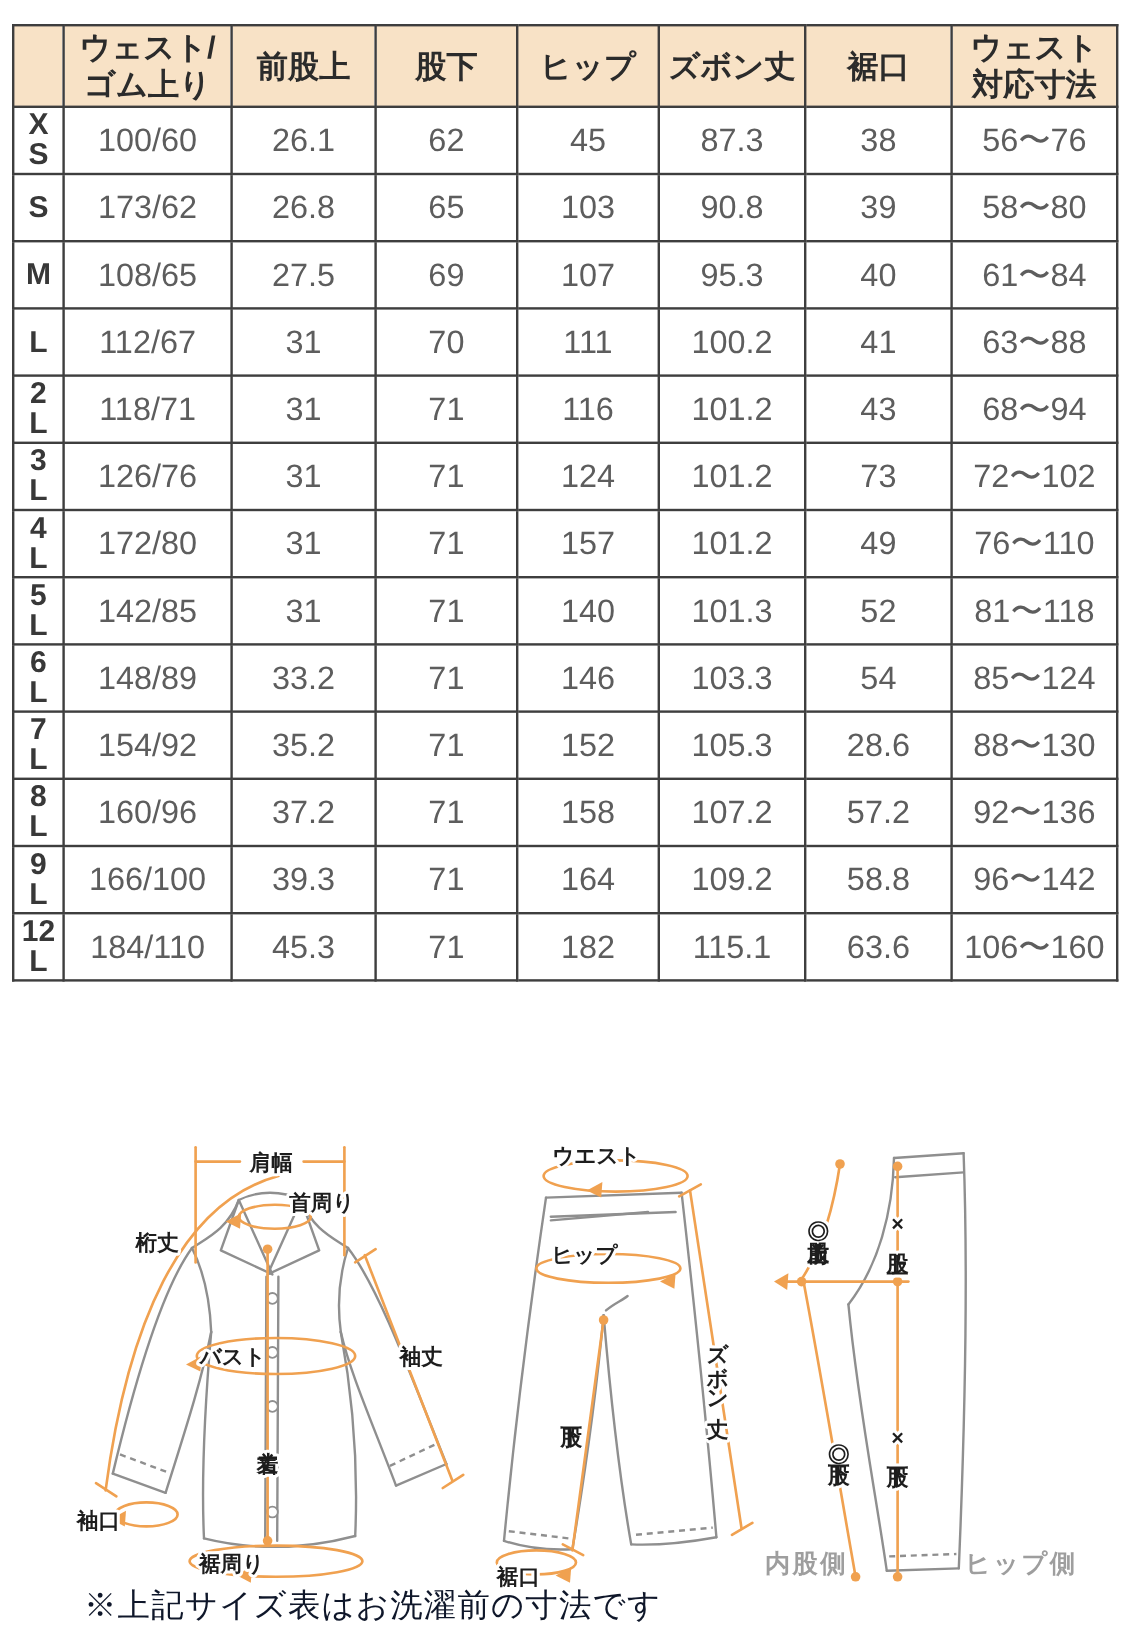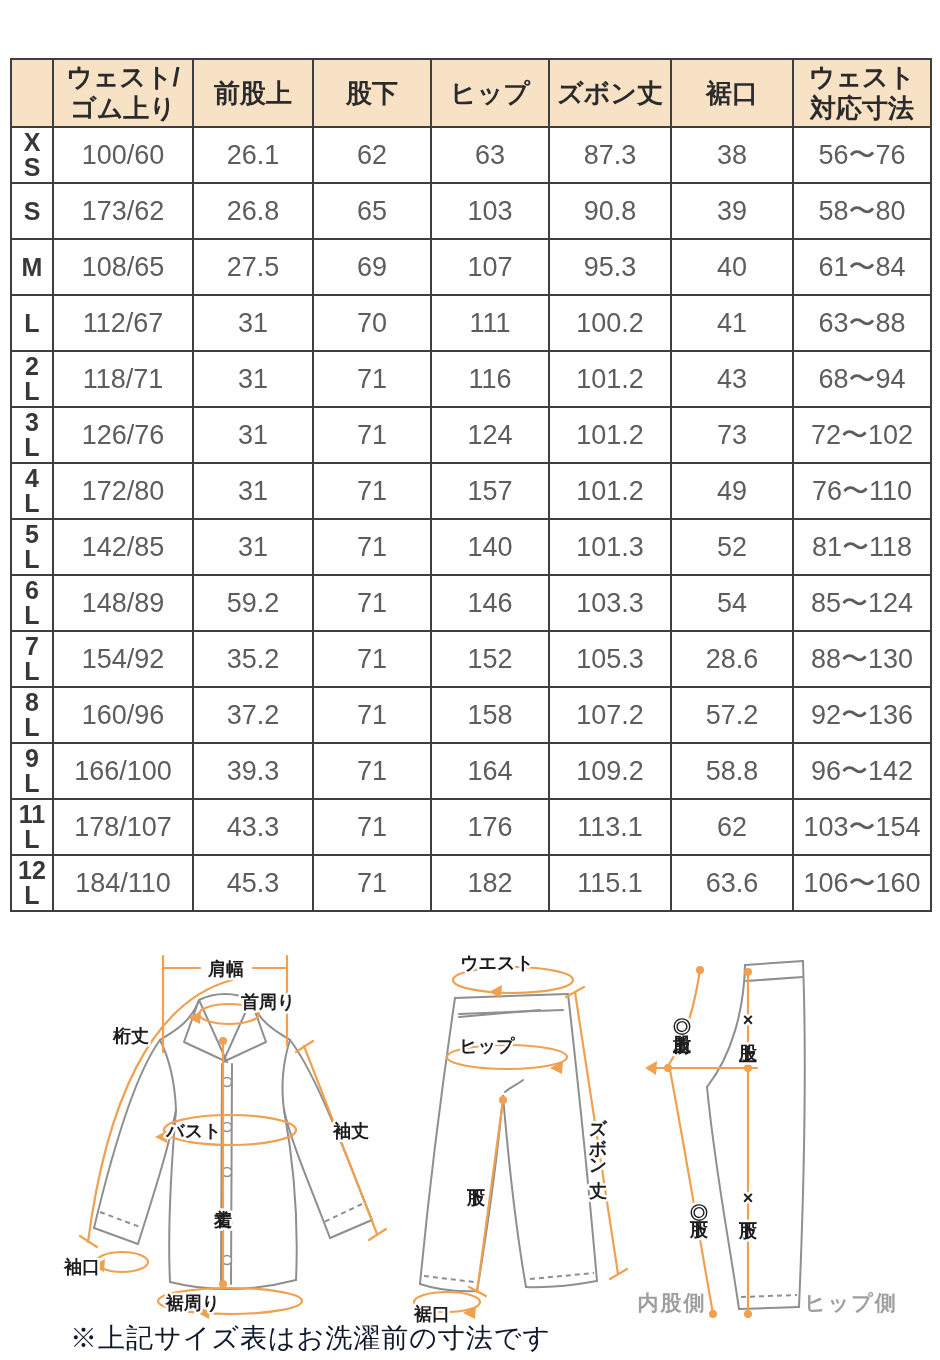--- a/index.html
+++ b/index.html
@@ -1,21 +1,21 @@
 <!DOCTYPE html>
 <html><head>
 <meta charset="utf-8">
 <style>
   html,body{margin:0;padding:0;background:#fff;}
   body{width:940px;height:1360px;font-family:"Liberation Sans",sans-serif;}
   .sheet{position:relative;width:940px;height:1360px;background:#fff;overflow:hidden;}
 
   table.size-table{
     position:absolute;left:10px;top:20px;width:920px;
-    border-collapse:collapse;table-layout:fixed;background:#fff;margin-top:38px;
+    border-collapse:collapse;table-layout:fixed;background:#fff;
   }
   .size-table th,.size-table td{
     border:2px solid #3e3e3e;text-align:center;vertical-align:middle;
     padding:0;white-space:pre-line;overflow:hidden;
   }
   .size-table thead th{
     background:#f8e2c6;height:66px;font-size:26px;font-weight:600;
     color:#2b2b2b;line-height:1.18;
   }
   .size-table tbody td{height:54px;font-size:27px;font-weight:400;color:#5d5d5d;}
@@ -70,21 +70,21 @@
 対応寸法</th>
         </tr>
     </thead>
     <tbody>
         <tr>
           <th class="size">X
 S</th>
           <td>100/60</td>
           <td>26.1</td>
           <td>62</td>
-          <td>63</td>
+          <td>45</td>
           <td>87.3</td>
           <td>38</td>
           <td>56〜76</td>
         </tr>
         <tr>
           <th class="size">S</th>
           <td>173/62</td>
           <td>26.8</td>
           <td>65</td>
           <td>103</td>
@@ -153,21 +153,21 @@
           <td>71</td>
           <td>140</td>
           <td>101.3</td>
           <td>52</td>
           <td>81〜118</td>
         </tr>
         <tr>
           <th class="size">6
 L</th>
           <td>148/89</td>
-          <td>59.2</td>
+          <td>33.2</td>
           <td>71</td>
           <td>146</td>
           <td>103.3</td>
           <td>54</td>
           <td>85〜124</td>
         </tr>
         <tr>
           <th class="size">7
 L</th>
           <td>154/92</td>
@@ -192,31 +192,20 @@
         <tr>
           <th class="size">9
 L</th>
           <td>166/100</td>
           <td>39.3</td>
           <td>71</td>
           <td>164</td>
           <td>109.2</td>
           <td>58.8</td>
           <td>96〜142</td>
-        </tr>
-        <tr>
-          <th class="size">11
-L</th>
-          <td>178/107</td>
-          <td>43.3</td>
-          <td>71</td>
-          <td>176</td>
-          <td>113.1</td>
-          <td>62</td>
-          <td>103〜154</td>
         </tr>
         <tr>
           <th class="size">12
 L</th>
           <td>184/110</td>
           <td>45.3</td>
           <td>71</td>
           <td>182</td>
           <td>115.1</td>
           <td>63.6</td>

